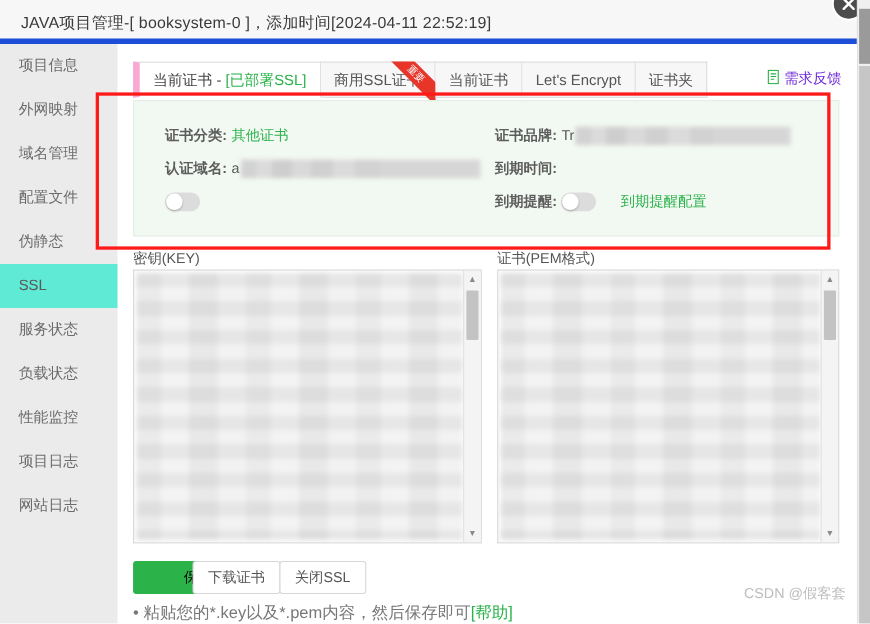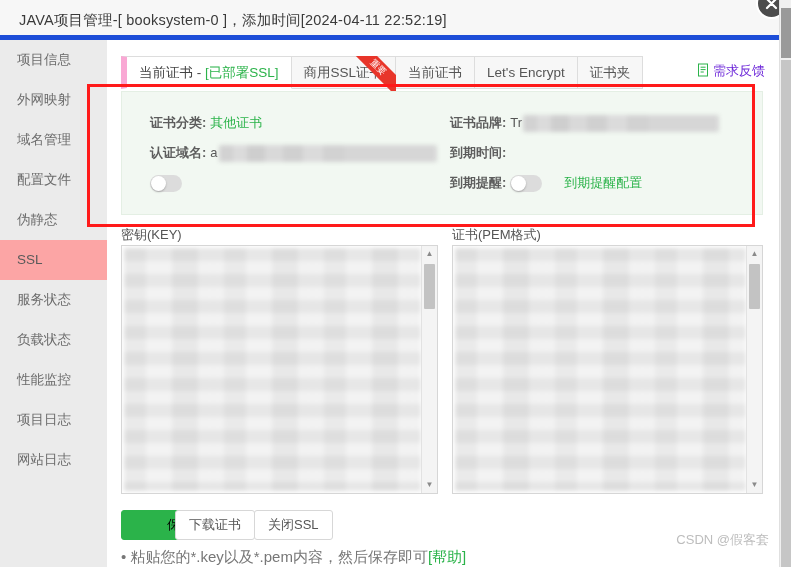--- a/index.html
+++ b/index.html
@@ -90,21 +90,21 @@
     height: 40px;
     line-height: 40px;
     padding-left: 17px;
     font-size: 13.5px;
     color: #6b6b6b;
     cursor: pointer;
     white-space: nowrap;
     box-sizing: border-box;
   }
   .side-item.active {
-    background: #fca5a5;
+    background: #5eead4;
     color: #5a5a5a;
   }
 
   
   .main {
     position: absolute;
     left: 107px; top: 40px;
     width: 672px;
     height: 527px;
     background: #ffffff;

